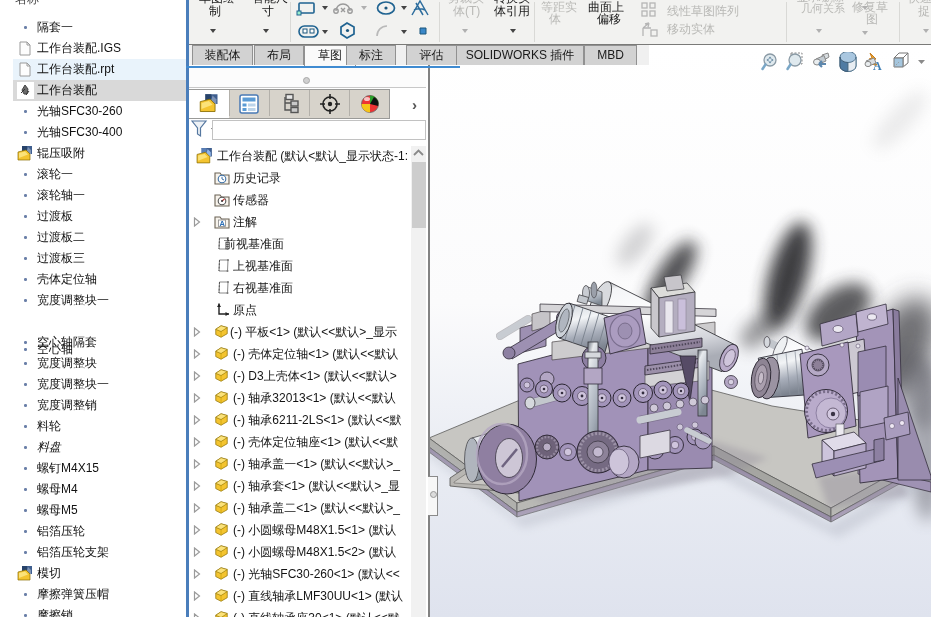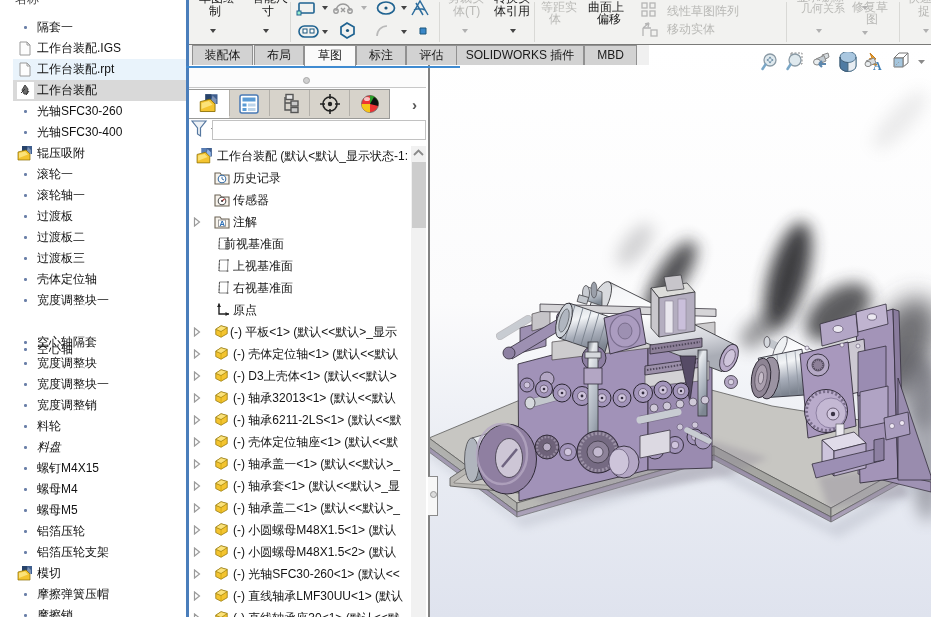--- a/index.html
+++ b/index.html
@@ -258,21 +258,21 @@
 <path d="M4 28 l8 0 m-8 0 l0 8 m0 -8 l6 -5 m0 0 l-4 1 m4 -1 l-1 4"></path>
 <rect x="12" y="30" width="6" height="6"></rect>
 </g>
     </svg>
   </div>
 <div class="abs" style="left:189px;top:43.5px;width:742px;height:1.5px;background:#7a7a78;"></div>
 <div class="abs" style="left:189px;top:45px;width:460px;height:20px;background:#f0f0f0;z-index:5;"></div>
 <div class="tab" style="left:192px;width:59px;">装配体</div>
 <div class="tab" style="left:254px;width:48px;">布局</div>
 <div class="tab" style="left:304px;width:50px;background:#fafafa;height:22px;">草图</div>
-<div class="tab" style="left:356px;width:48px;">标注</div>
+<div class="tab" style="left:346px;width:48px;">标注</div>
 <div class="tab" style="left:406px;width:49px;">评估</div>
 <div class="tab" style="left:456px;width:126px;">SOLIDWORKS 插件</div>
 <div class="tab" style="left:584px;width:51px;">MBD</div>
 <div class="abs" style="left:186px;top:66px;width:274px;height:2px;background:#3f8bd1;z-index:7;"></div>
 <div class="abs" style="left:428px;top:46px;width:503px;height:571px;"><svg width="503" height="571" viewBox="0 0 503 571">
 <defs>
 <linearGradient id="bg" x1="0" y1="0" x2="0" y2="1">
 <stop offset="0" stop-color="#ffffff"></stop>
           <stop offset="0.45" stop-color="#fbfbfc"></stop>
 <stop offset="0.72" stop-color="#e9ecf3"></stop>

